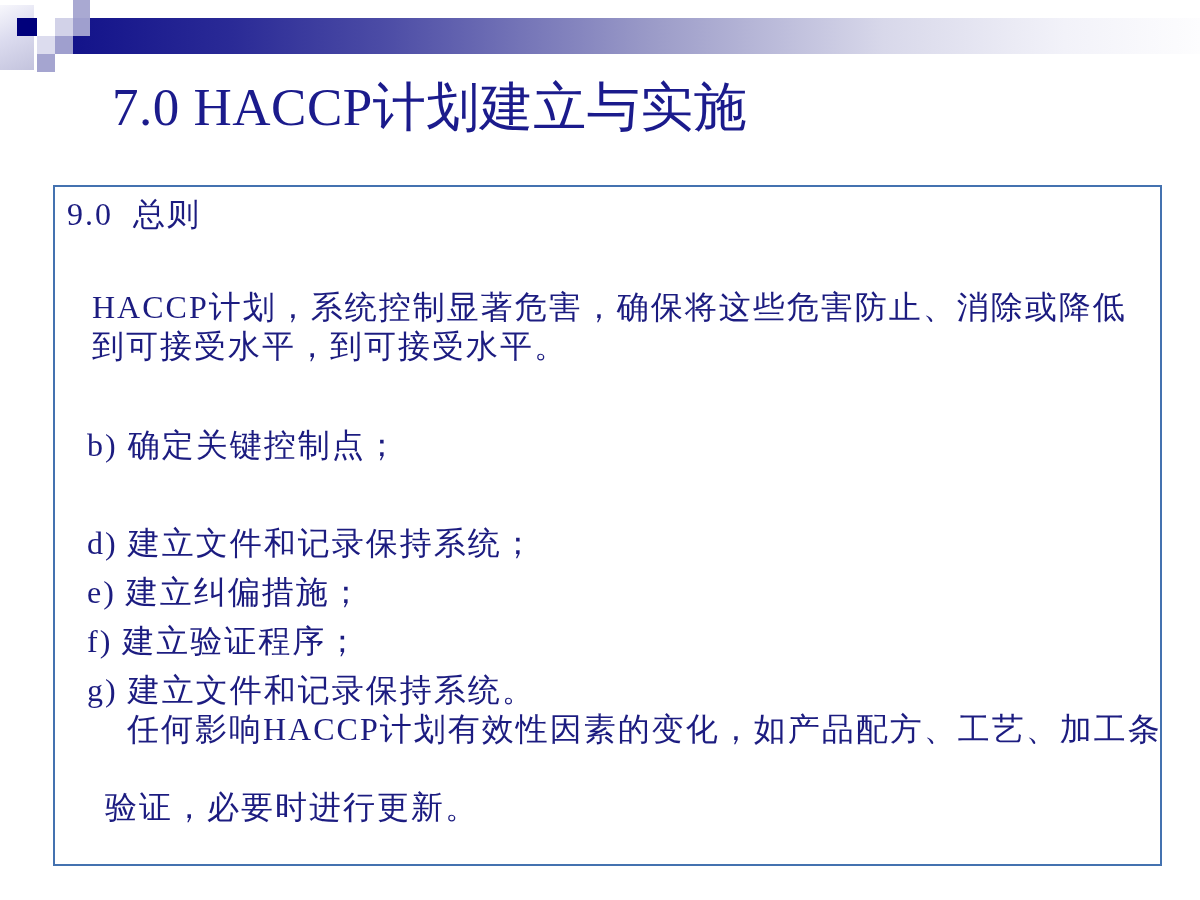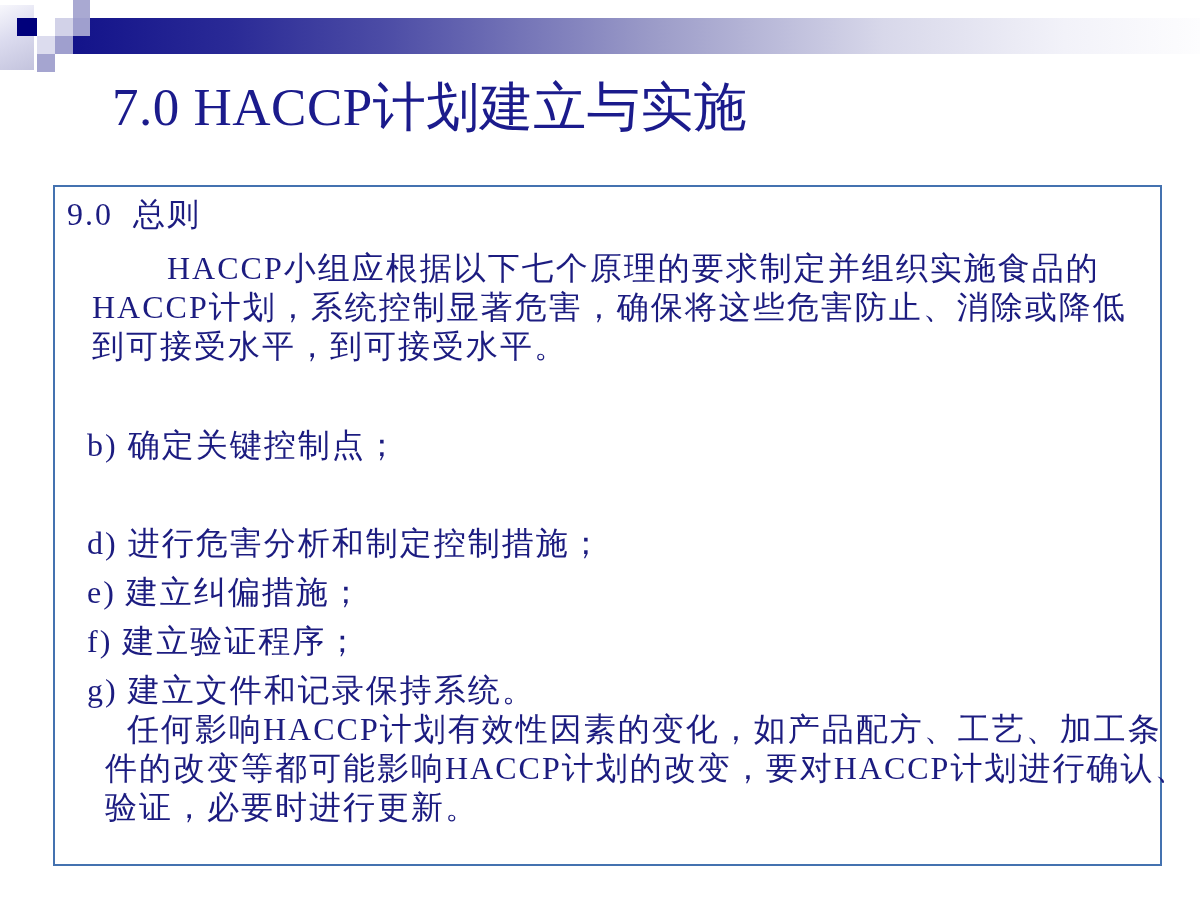--- a/index.html
+++ b/index.html
@@ -73,28 +73,26 @@
     <div class="sq sq-lav-2"></div>
     <div class="sq sq-peri-2"></div>
     <div class="sq sq-peri-3"></div>
   </div>
 
   <h1 class="slide-title">7.0 HACCP计划建立与实施</h1>
 
   <div class="content-box">
     <div class="txt section-heading">9.0  总则</div>
 
-    <div class="txt p1l1">HACCP小组应根据以下七个原理的要求制定并组织实施食品的</div>
     <div class="txt p1l2">HACCP计划，系统控制显著危害，确保将这些危害防止、消除或降低</div>
     <div class="txt p1l3">到可接受水平，到可接受水平。</div>
 
     <div class="txt item-b">b) 确定关键控制点；</div>
-    <div class="txt item-d">d) 进行危害分析和制定控制措施；</div>
+    <div class="txt item-d">d) 建立文件和记录保持系统；</div>
     <div class="txt item-e">e) 建立纠偏措施；</div>
     <div class="txt item-f">f) 建立验证程序；</div>
     <div class="txt item-g">g) 建立文件和记录保持系统。</div>
 
     <div class="txt p2l1">任何影响HACCP计划有效性因素的变化，如产品配方、工艺、加工条</div>
-    <div class="txt p2l2">件的改变等都可能影响HACCP计划的改变，要对HACCP计划进行确认、</div>
     <div class="txt p2l3">验证，必要时进行更新。</div>
   </div>
 
 </div>
 
 </body></html>

